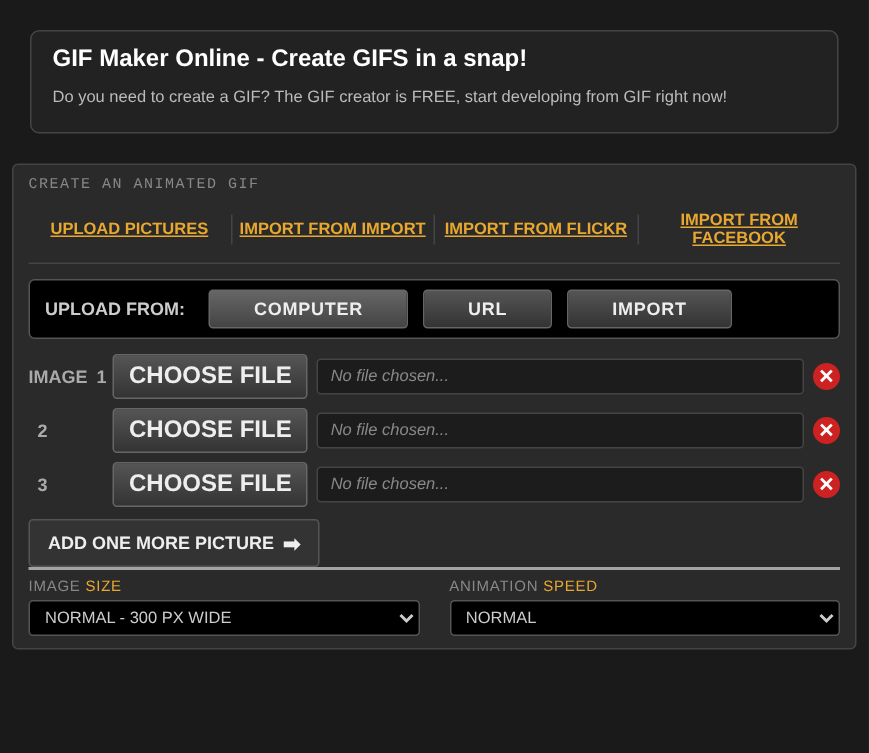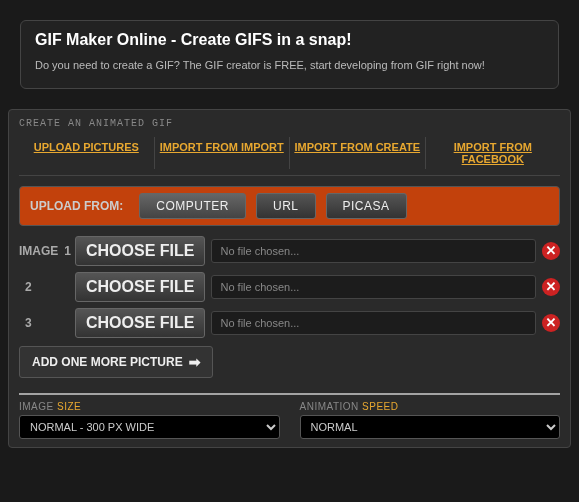--- a/index.html
+++ b/index.html
@@ -51,62 +51,63 @@
       font-family: Liberation Mono, monospace;
     }
 
     
     .tabs-row {
       display: flex;
       gap: 0;
       margin-bottom: 10px;
       border-bottom: 1px solid #444;
       padding-bottom: 6px;
+      align-items: center;
     }
     .tab-item {
       flex: 1;
       text-align: center;
       padding: 4px 2px;
       font-size: 11px;
       font-weight: bold;
       color: #e8a830;
       text-decoration: underline;
       cursor: pointer;
       border-right: 1px solid #444;
     }
     .tab-item:last-child {
       border-right: none;
     }
 
     
     .upload-from-row {
       display: flex;
       align-items: center;
-      background: #c2410c;
+      background: #000000;
       border: 1px solid #555;
       border-radius: 4px;
       padding: 6px 10px;
       margin-bottom: 10px;
       gap: 10px;
     }
     .upload-from-label {
       font-size: 12px;
       font-weight: bold;
       color: #ccc;
       margin-right: 6px;
       white-space: nowrap;
     }
     .source-btn {
       background: linear-gradient(to bottom, #555, #333);
       border: 1px solid #666;
       border-radius: 3px;
       color: #eee;
       font-size: 12px;
-      font-weight: normal;
-      padding: 5px 16px;
+      font-weight: bold;
+      padding: 5px 29px;
       cursor: pointer;
       letter-spacing: 0.5px;
     }
     .source-btn.active, .source-btn:hover {
       background: linear-gradient(to bottom, #666, #444);
     }
 
     
     .image-rows {
       margin-bottom: 8px;
@@ -145,20 +146,21 @@
       white-space: nowrap;
     }
     .file-input-display {
       flex: 1;
       background: #1c1c1c;
       border: 1px solid #444;
       border-radius: 3px;
       padding: 5px 8px;
       color: #888;
       font-size: 11px;
+      font-style: italic;
     }
     .remove-btn {
       width: 18px;
       height: 18px;
       background: #cc2222;
       border-radius: 50%;
       display: flex;
       align-items: center;
       justify-content: center;
       cursor: pointer;
@@ -176,21 +178,21 @@
       border: 1px solid #555;
       border-radius: 3px;
       padding: 7px 12px;
       font-size: 12px;
       font-weight: bold;
       color: #eee;
       cursor: pointer;
       display: inline-flex;
       align-items: center;
       gap: 6px;
-      margin-bottom: 15px;
+      margin-bottom: 0;
     }
     .arrow-icon {
       color: #eee;
       font-size: 14px;
     }
 
     
     .settings-row {
       display: flex;
       gap: 20px;
@@ -230,30 +232,30 @@
   <p>Do you need to create a GIF? The GIF creator is FREE, start developing from GIF right now!</p>
 </div>
 
 <div class="main">
   <div class="section-title">CREATE AN ANIMATED GIF</div>
 
   
   <div class="tabs-row">
     <div class="tab-item">UPLOAD PICTURES</div>
     <div class="tab-item">IMPORT FROM IMPORT</div>
-    <div class="tab-item">IMPORT FROM CREATE</div>
+    <div class="tab-item">IMPORT FROM FLICKR</div>
     <div class="tab-item">IMPORT FROM FACEBOOK</div>
   </div>
 
   
   <div class="upload-from-row">
     <span class="upload-from-label">UPLOAD FROM:</span>
     <button class="source-btn active">COMPUTER</button>
     <button class="source-btn">URL</button>
-    <button class="source-btn">PICASA</button>
+    <button class="source-btn">IMPORT</button>
   </div>
 
   
   <div class="image-rows">
 
     <div class="image-row">
       <div class="image-label">
         <span class="img-word">IMAGE</span>
         <span class="img-num">1</span>
       </div>

